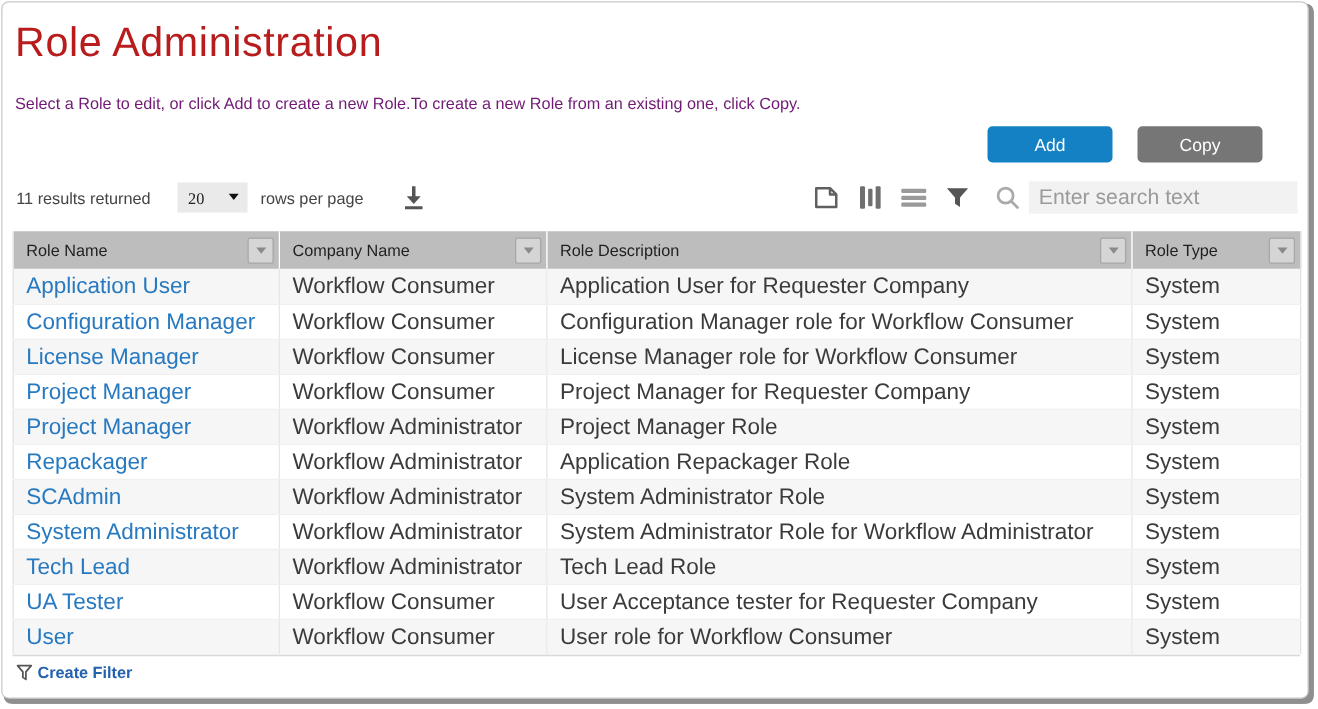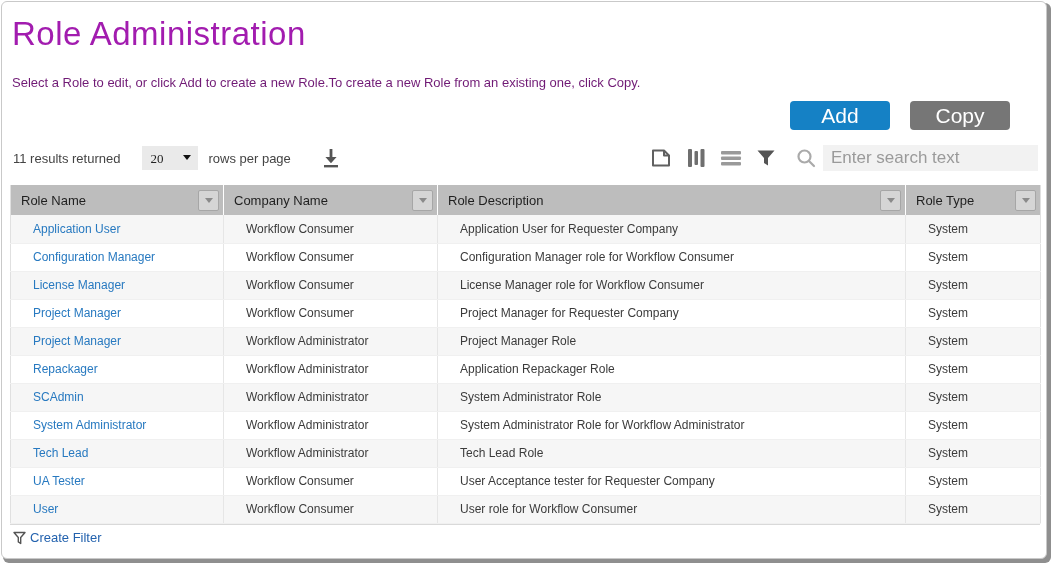--- a/index.html
+++ b/index.html
@@ -17,39 +17,39 @@
     border: 1px solid #c9c9c9;
     border-radius: 6px;
     box-shadow: 4px 2px 0 0 #8f8f8f, 2px 4px 0 0 #8f8f8f, 4px 4px 0 0 #8f8f8f;
     overflow: hidden;
   }
   .page-title {
     margin: 13px 0 0 10px;
     font-size: 33px;
     font-weight: 300;
     letter-spacing: 0.5px;
-    color: #a21caf;
+    color: #b91c1c;
   }
   .subtitle {
     margin: 22px 0 0 10px;
     font-size: 13px;
     color: #701a75;
   }
   .btn-row {
     display: flex;
     justify-content: flex-end;
     gap: 20px;
     margin: 11px 36px 0 0;
   }
   .btn {
     width: 100px; height: 29px;
     border: none;
     border-radius: 4px;
     color: #ffffff;
-    font-size: 21px;
+    font-size: 14px;
     font-family: inherit;
     cursor: pointer;
   }
   .btn-add { background: #1581c5; }
   .btn-copy { background: #767676; }
   .toolbar {
     display: flex;
     align-items: center;
     margin: 14px 8px 0 8px;
     height: 28px;
@@ -139,23 +139,23 @@
     flex: 0 0 auto;
   }
   .hdr-dd .tri {
     width: 0; height: 0;
     border-left: 4px solid transparent;
     border-right: 4px solid transparent;
     border-top: 5px solid #8a8a8a;
   }
   td {
     height: 28px;
-    font-size: 12px;
+    font-size: 18px;
     color: #3b3b3b;
-    padding: 0 22px;
+    padding: 0 10px;
     border-right: 1px solid #e6e6e6;
     border-bottom: 1px solid #f0f0f0;
     white-space: nowrap;
     overflow: hidden;
     margin-left: 36px;
   }
   td:last-child { border-right: none; }
   tbody tr:nth-child(odd) { background: #f6f6f6; }
   tbody tr:nth-child(even) { background: #ffffff; }
   td a {
@@ -173,20 +173,21 @@
     padding-left: 3px;
   }
   .create-filter {
     display: inline-flex;
     align-items: center;
     gap: 4px;
     font-size: 13px;
     color: #2362ae;
     text-decoration: none;
     cursor: pointer;
+    font-weight: bold;
   }
 </style>
 </head>
 <body>
 
 <div class="card">
 
   <h1 class="page-title">Role Administration</h1>
 
   <p class="subtitle">Select a Role to edit, or click Add to create a new Role.To create a new Role from an existing one, click Copy.</p>

